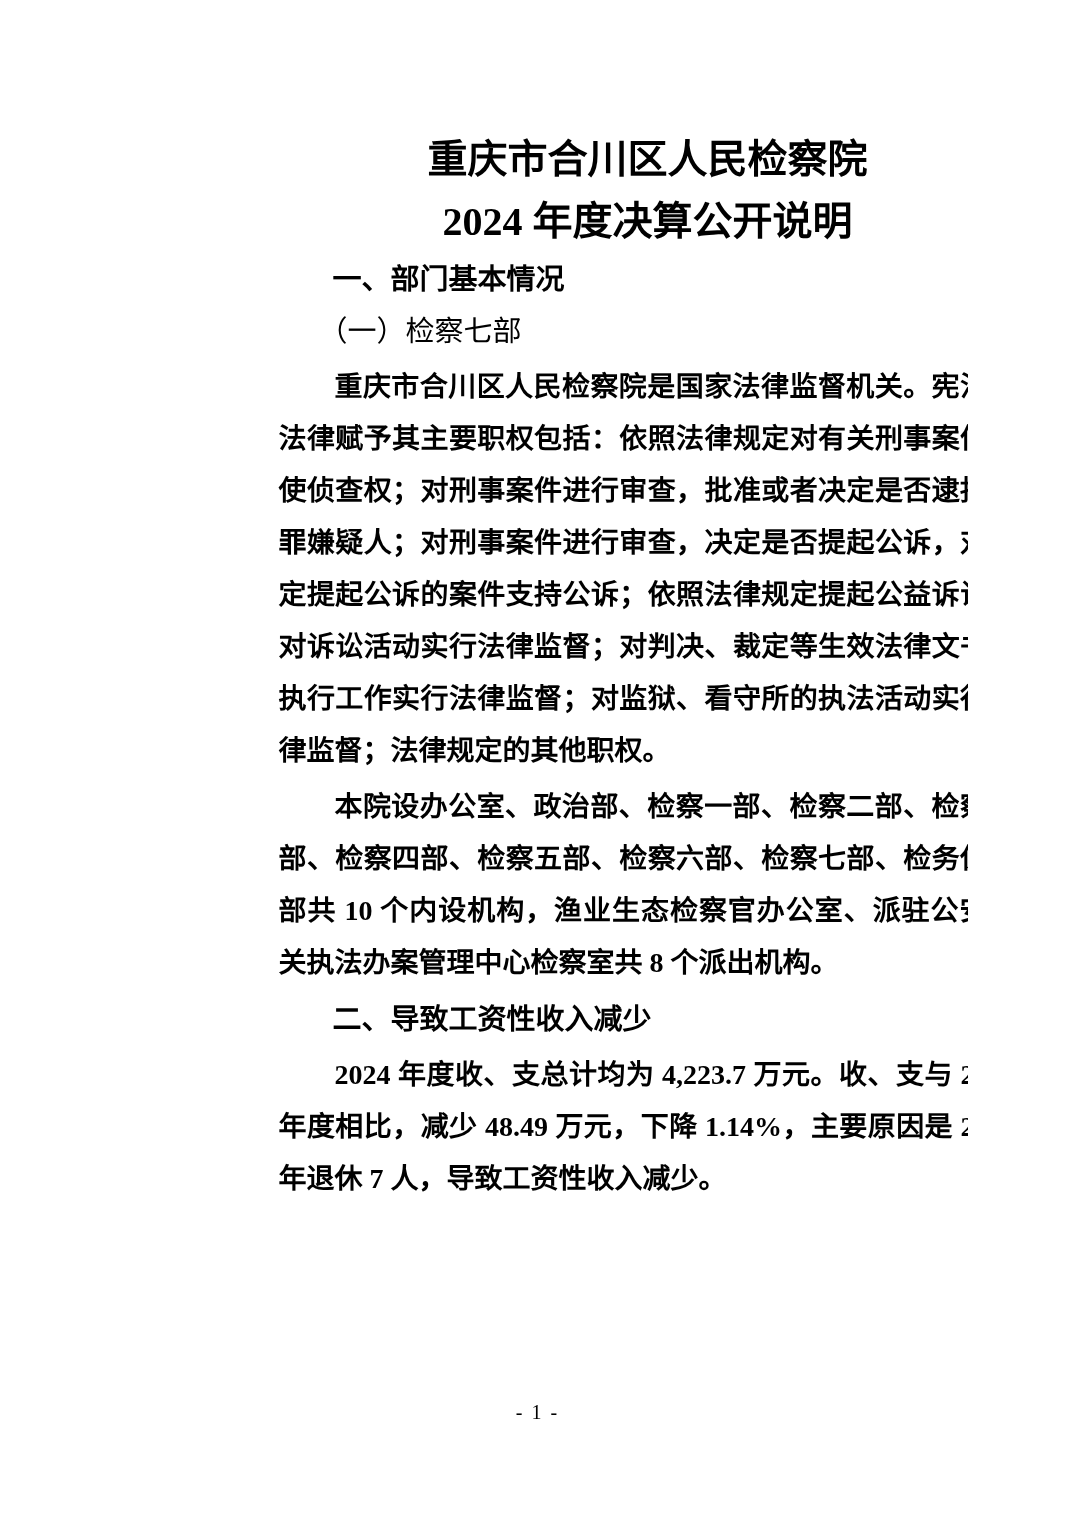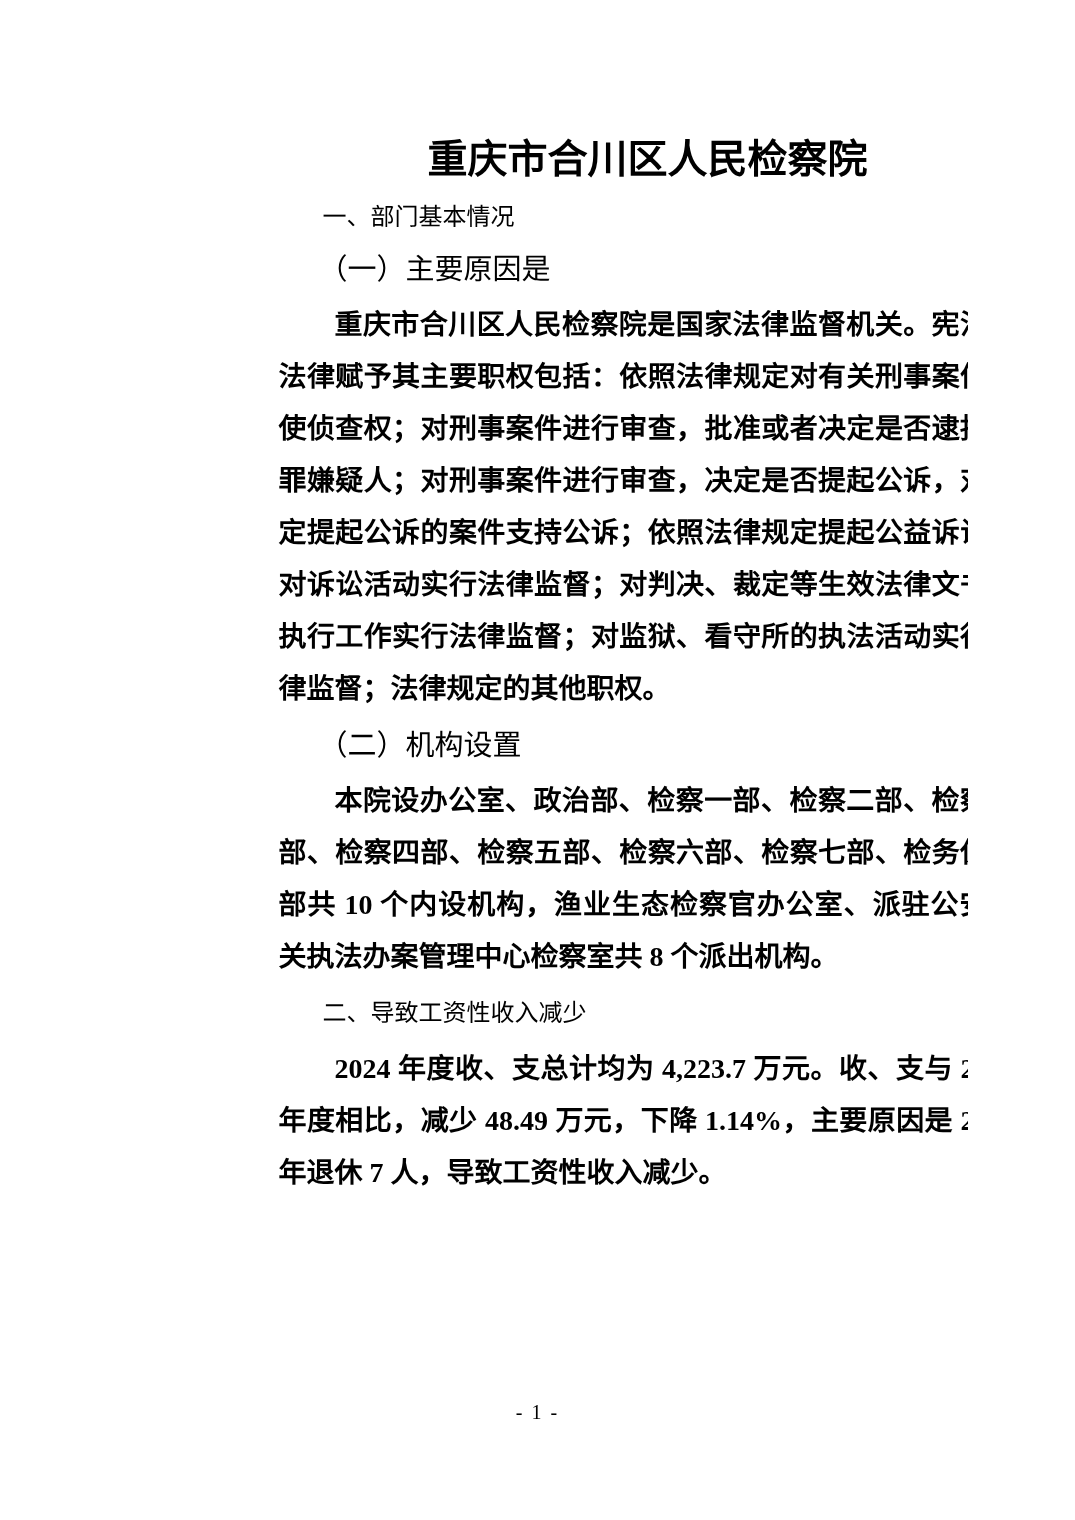--- a/index.html
+++ b/index.html
@@ -35,22 +35,22 @@
     display: block;
     white-space: nowrap;
   }
   .body-text {
     font-size: 28px;
     line-height: 52px;
   }
   .heading1 {
     margin: 0;
     font-family: "Liberation Sans", "DejaVu Sans", sans-serif;
-    font-weight: normal;
-    font-size: 24px;
+    font-weight: bold;
+    font-size: 29px;
     text-indent: 2em;
     line-height: 52px;
   }
   .heading2 {
     margin: 0;
     font-weight: normal;
     font-size: 29px;
     text-indent: calc(2em - 14px);
     line-height: 52px;
   }
@@ -73,30 +73,30 @@
   }
 </style>
 </head>
 <body>
 
 <div class="page">
   <div class="content">
 
     <div class="doc-title">
       <span class="title-line">重庆市合川区人民检察院</span>
+      <span class="title-line">2024 年度决算公开说明</span>
     </div>
 
     <div class="body-text">
       <div class="heading1">一、部门基本情况</div>
 
-      <div class="heading2">（一）主要原因是</div>
+      <div class="heading2">（一）检察七部</div>
 
       <div class="para">重庆市合川区人民检察院是国家法律监督机关。宪法和法律赋予其主要职权包括：依照法律规定对有关刑事案件行使侦查权；对刑事案件进行审查，批准或者决定是否逮捕犯罪嫌疑人；对刑事案件进行审查，决定是否提起公诉，对决定提起公诉的案件支持公诉；依照法律规定提起公益诉讼；对诉讼活动实行法律监督；对判决、裁定等生效法律文书的执行工作实行法律监督；对监狱、看守所的执法活动实行法律监督；法律规定的其他职权。</div>
 
-      <div class="heading2">（二）机构设置</div>
 
       <div class="para">本院设办公室、政治部、检察一部、检察二部、检察三部、检察四部、检察五部、检察六部、检察七部、检务保障部共 10 个内设机构，渔业生态检察官办公室、派驻公安机关执法办案管理中心检察室共 8 个派出机构。</div>
 
       <div class="heading1">二、导致工资性收入减少</div>
 
 
       <div class="para">2024 年度收、支总计均为 4,223.7 万元。收、支与 2026 年度相比，减少 48.49 万元，下降 1.14%，主要原因是 2024 年退休 7 人，导致工资性收入减少。</div>
     </div>
 
   </div>

